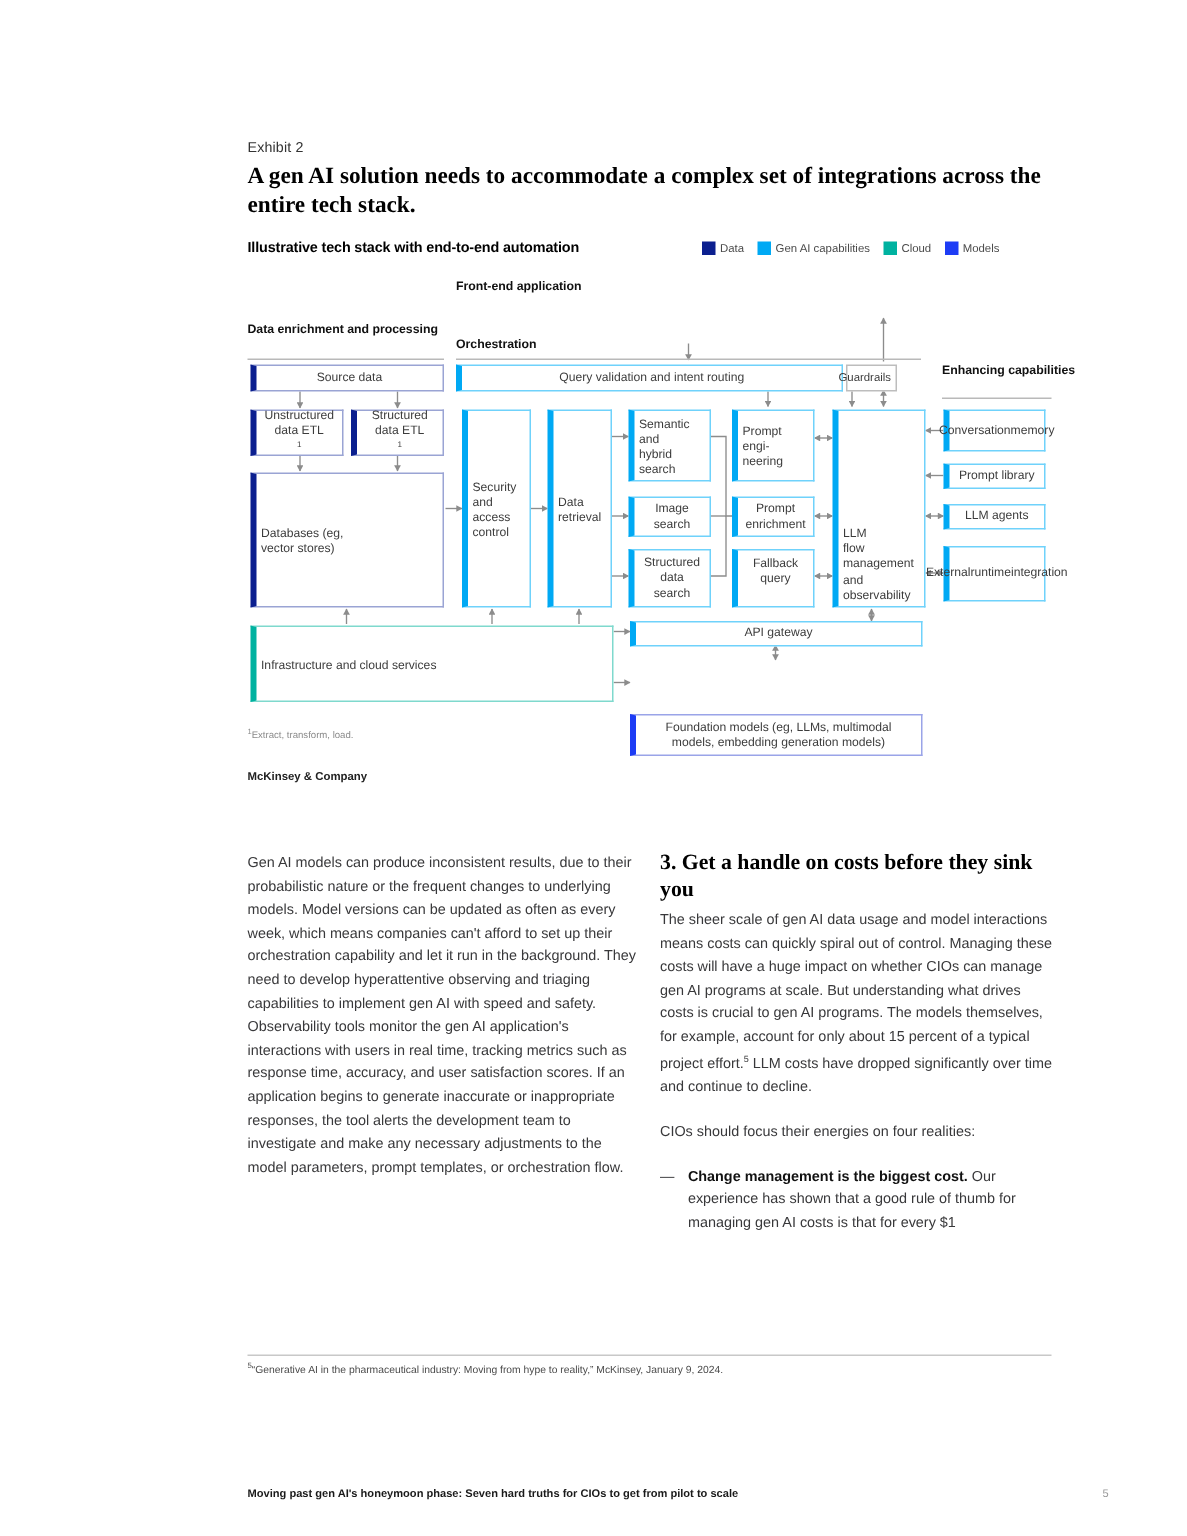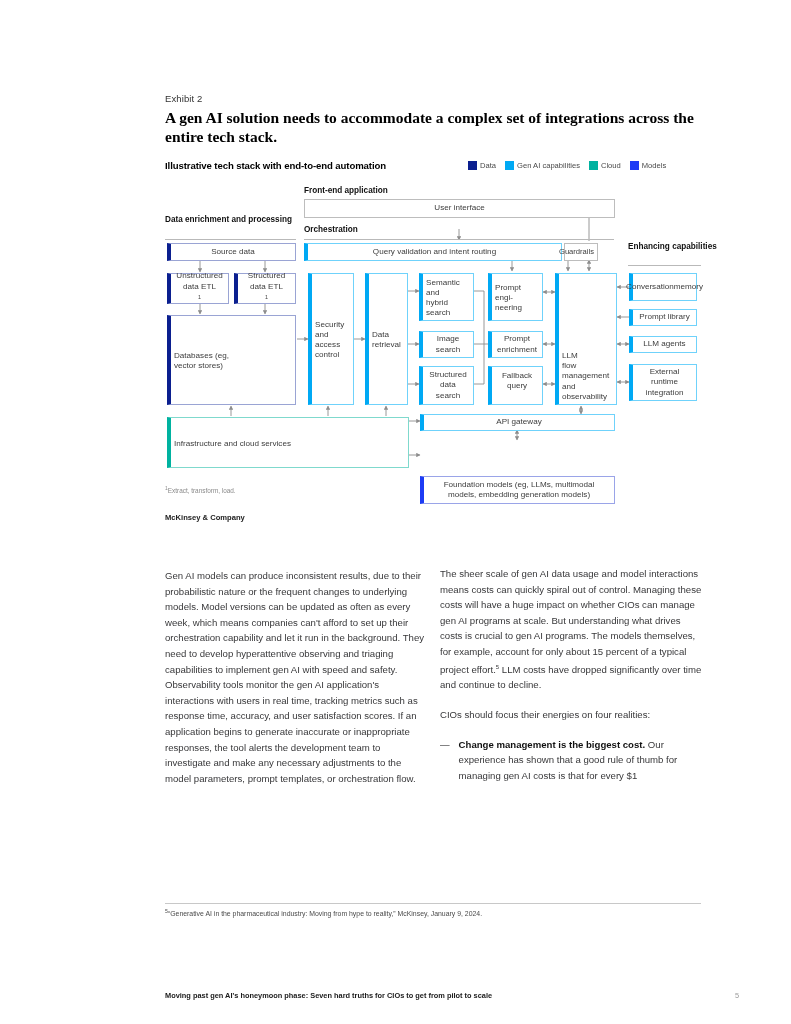--- a/index.html
+++ b/index.html
@@ -190,23 +190,20 @@
       <span>Orchestration</span>
     </div>
     <div class="grp-rule" style="left:304px; top:239px; width:310px;"></div>
 
     <div class="grp-label" style="left:628px; top:242px;">
       <span>Enhancing</span>
       <span>capabilities</span>
     </div>
     <div class="grp-rule" style="left:628px; top:265px; width:73px;"></div>
 
-    <div class="box bd-plain" style="left:304px; top:199px; width:311px; height:19px;">
-      <span>User interface</span>
-    </div>
 
     <div class="box bd-gen" style="left:304px; top:243px; width:258px; height:18px;">
       <span>Query validation and intent routing</span>
     </div>
     <div class="box bd-plain" style="left:564px; top:243px; width:34px; height:18px; font-size:7.6px;justify-content:flex-end;">
       <span>Guardrails</span>
     </div>
 
     <div class="box bd-data" style="left:167px; top:243px; width:129px; height:18px;">
       <span>Source data</span>
@@ -276,21 +273,21 @@
     <div class="box bd-gen" style="left:629px; top:273px; width:68px; height:28px; flex-direction:row;">
       <span>Conversation</span>
       <span>memory</span>
     </div>
     <div class="box bd-gen" style="left:629px; top:309px; width:68px; height:17px;">
       <span>Prompt library</span>
     </div>
     <div class="box bd-gen" style="left:629px; top:336px; width:68px; height:17px;text-align:center;">
       <span>LLM agents</span>
     </div>
-    <div class="box bd-gen" style="left:629px; top:364px; width:68px; height:37px; flex-direction:column;">
+    <div class="box bd-gen" style="left:629px; top:364px; width:68px; height:37px; ">
       <span>External</span>
       <span>runtime</span>
       <span>integration</span>
     </div>
 
     <div class="box bd-cloud tall" style="left:167px; top:417px; width:242px; height:51px; flex-direction:column; padding-top:5px;">
       <span>Infrastructure and cloud services</span>
     </div>
     <div class="box bd-gen" style="left:420px; top:414px; width:195px; height:17px;">
       <span>API gateway</span>
@@ -302,20 +299,21 @@
 
     <div class="src-note"><sup style="font-size:5px">1</sup><span>Extract, transform, load.</span></div>
     <div class="mck">McKinsey &amp; Company</div>
   </div>
 
   <div class="col col-left">
     <p>Gen AI models can produce inconsistent results, due to their probabilistic nature or the frequent changes to underlying models. Model versions can be updated as often as every week, which means companies can't afford to set up their orchestration capability and let it run in the background. They need to develop hyperattentive observing and triaging capabilities to implement gen AI with speed and safety. Observability tools monitor the gen AI application's interactions with users in real time, tracking metrics such as response time, accuracy, and user satisfaction scores. If an application begins to generate inaccurate or inappropriate responses, the tool alerts the development team to investigate and make any necessary adjustments to the model parameters, prompt templates, or orchestration flow.</p>
   </div>
 
   <div class="col col-right">
+    <h2 class="sect-title">3. Get a handle on costs before they sink you</h2>
     <p><span>The sheer scale of gen AI data usage and model interactions means costs can quickly spiral out of control. Managing these costs will have a huge impact on whether CIOs can manage gen AI programs at scale. But understanding what drives costs is crucial to gen AI programs. The models themselves, for example, account for only about 15 percent of a typical project effort.</span><sup style="font-size:6px">5</sup><span> LLM costs have dropped significantly over time and continue to decline.</span></p>
     <p>CIOs should focus their energies on four realities:</p>
     <div class="bullet">
       <span class="dash">—</span>
       <span><b>Change management is the biggest cost.</b><span> Our experience has shown that a good rule of thumb for managing gen AI costs is that for every $1</span></span>
     </div>
   </div>
 
   <div class="fn-rule"></div>
   <div class="footnote"><sup>5</sup><span>“Generative AI in the pharmaceutical industry: Moving from hype to reality,” McKinsey, January 9, 2024.</span></div>

